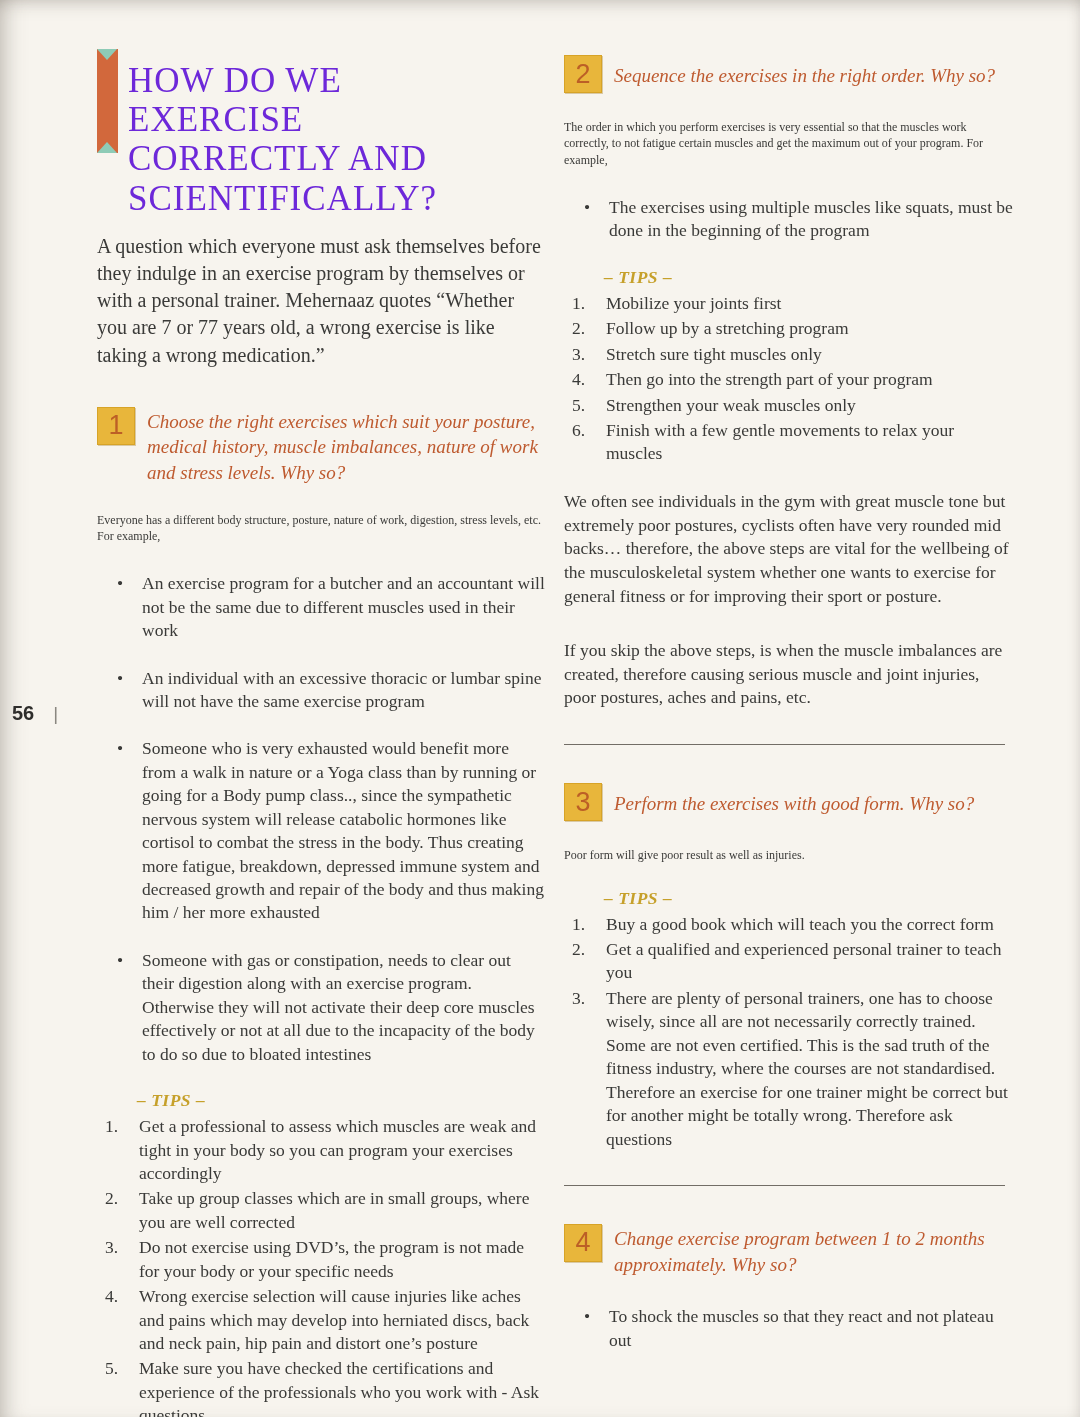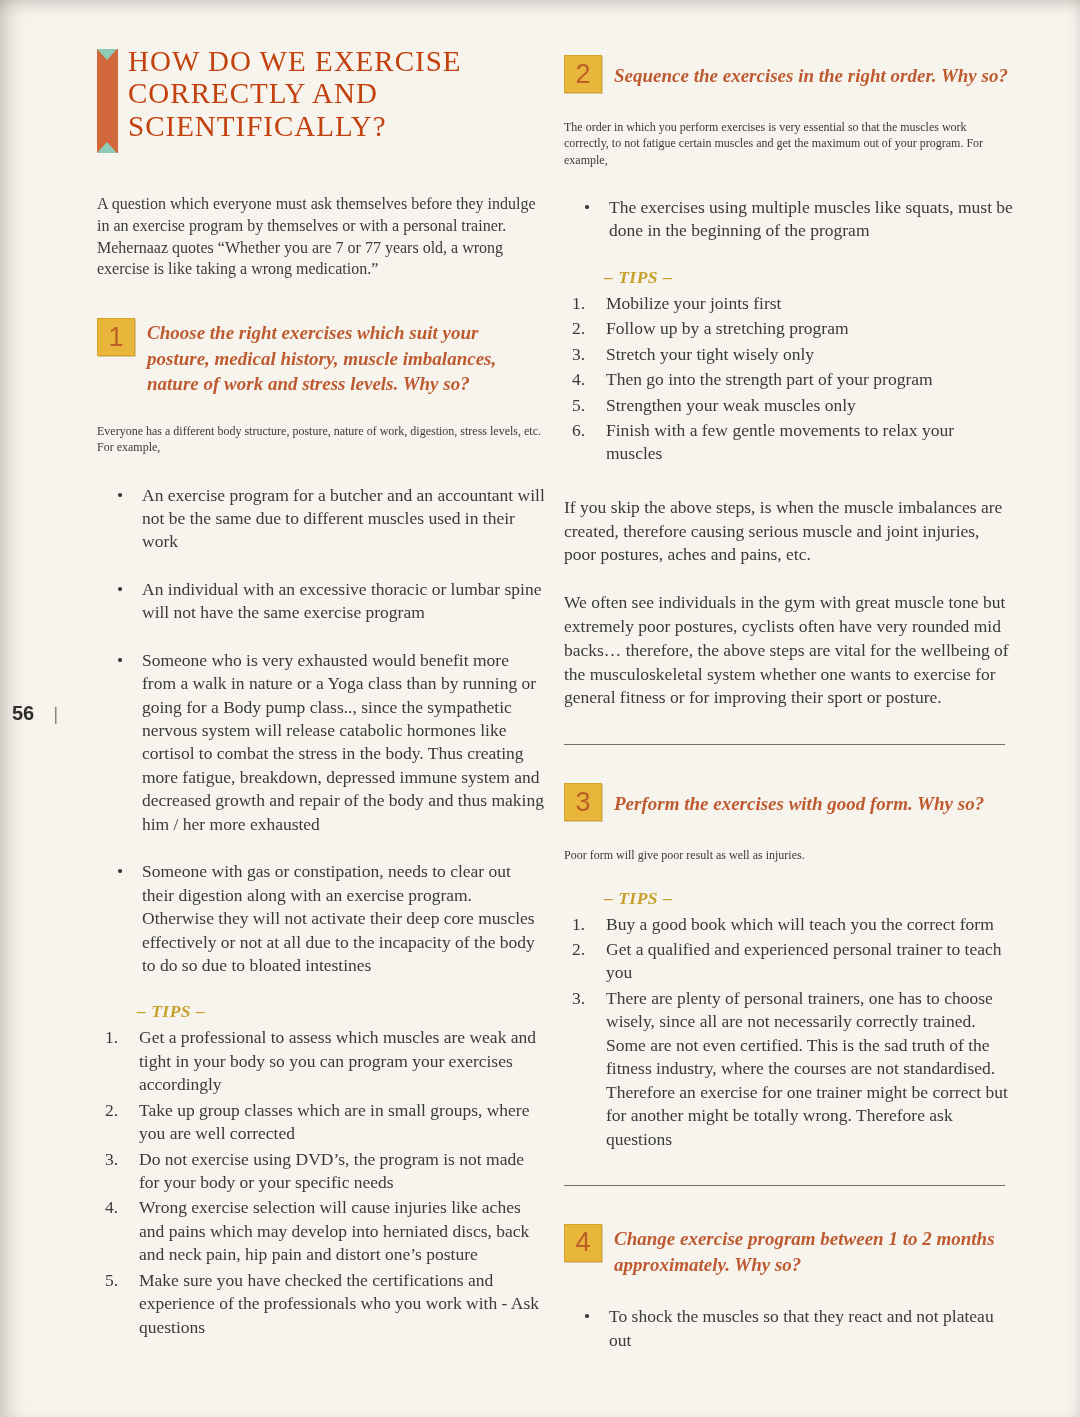--- a/index.html
+++ b/index.html
@@ -37,42 +37,42 @@
   
   .article-header{display:flex;align-items:flex-start;}
   .ribbon{
     position:relative;width:21px;height:104px;
     background:#d2683c;flex:0 0 21px;margin-top:4px;
   }
   .ribbon .notch{position:absolute;left:0;width:0;height:0;border-left:10.5px solid transparent;border-right:10.5px solid transparent;}
   .ribbon .notch.top{top:0;border-top:11px solid #8ecbb6;}
   .ribbon .notch.bottom{bottom:0;border-bottom:11px solid #8ecbb6;}
   .title{
-    margin:0 0 0 10px;
-    font-size:29px;line-height:1.12;font-weight:normal;
-    letter-spacing:1px;color:#c2410c;
+    margin:16px 0 0 10px;
+    font-size:35px;line-height:1.12;font-weight:normal;
+    letter-spacing:1px;color:#6d28d9;
     width:390px;
   }
 
-  .intro{margin:40px 0 0 0;font-size:16px;line-height:1.36;font-family:Liberation Serif, serif;}
+  .intro{margin:15px 0 0 0;font-size:20px;line-height:1.36;font-family:Liberation Serif, serif;}
 
   section{margin-top:38px;}
   .sec-head{display:flex;align-items:flex-start;}
   .badge{
     flex:0 0 38px;width:38px;height:38px;
     background:#e8b63b;border:1px solid #d7a327;box-sizing:border-box;
     display:flex;align-items:center;justify-content:center;
     font-family:"Liberation Sans", sans-serif;
     font-size:27px;color:#bc5f26;line-height:1;
     box-shadow:1px 1px 0 rgba(160,120,30,.35);
   }
   .sec-title{
     margin:2px 0 0 12px;
     font-size:19px;line-height:1.35;
-    font-style:italic;font-weight:bold;color:#be5a2f;
+    font-style:italic;font-weight:normal;color:#be5a2f;
   }
   .lead{margin:26px 0 0 0;font-size:12px;line-height:1.36;}
 
   ul.bullet-list{list-style:none;margin:28px 0 0 0;padding:0;font-size:17.5px;line-height:1.34;}
   ul.bullet-list li{position:relative;padding-left:45px;margin-bottom:24px;}
   ul.bullet-list li::before{content:"\2022";position:absolute;left:20px;top:0;color:#3a3a38;}
   ul.bullet-list li:last-child{margin-bottom:0;}
 
   .tips-label{
     margin:24px 0 4px 40px;
@@ -144,27 +144,27 @@
           <h2 class="sec-title" style="margin-top:8px;">Sequence the exercises in the right order. Why so?</h2>
         </div>
         <p class="lead">The order in which you perform exercises is very essential so that the muscles work correctly, to not fatigue certain muscles and get the maximum out of your program. For example,</p>
         <ul class="bullet-list">
             <li>The exercises using multiple muscles like squats, must be done in the beginning of the program</li>
           </ul>
         <div class="tips-label">– TIPS –</div>
         <ol class="tips-list">
             <li>Mobilize your joints first</li>
             <li>Follow up by a stretching program</li>
-            <li>Stretch your tight wisely only</li>
+            <li>Stretch sure tight muscles only</li>
             <li>Then go into the strength part of your program</li>
             <li>Strengthen your weak muscles only</li>
             <li>Finish with a few gentle movements to relax your muscles</li>
           </ol>
+        <p class="para">We often see individuals in the gym with great muscle tone but extremely poor postures, cyclists often have very rounded mid backs… therefore, the above steps are vital for the wellbeing of the musculoskeletal system whether one wants to exercise for general fitness or for improving their sport or posture.</p>
         <p class="para" style="margin-top:30px;">If you skip the above steps, is when the muscle imbalances are created, therefore causing serious muscle and joint injuries, poor postures, aches and pains, etc.</p>
-        <p class="para">We often see individuals in the gym with great muscle tone but extremely poor postures, cyclists often have very rounded mid backs… therefore, the above steps are vital for the wellbeing of the musculoskeletal system whether one wants to exercise for general fitness or for improving their sport or posture.</p>
         <hr class="divider">
       </section>
 
       <section>
         <div class="sec-head">
           <div class="badge">3</div>
           <h2 class="sec-title" style="margin-top:8px;">Perform the exercises with good form. Why so?</h2>
         </div>
         <p class="lead">Poor form will give poor result as well as injuries.</p>
         <div class="tips-label">– TIPS –</div>

